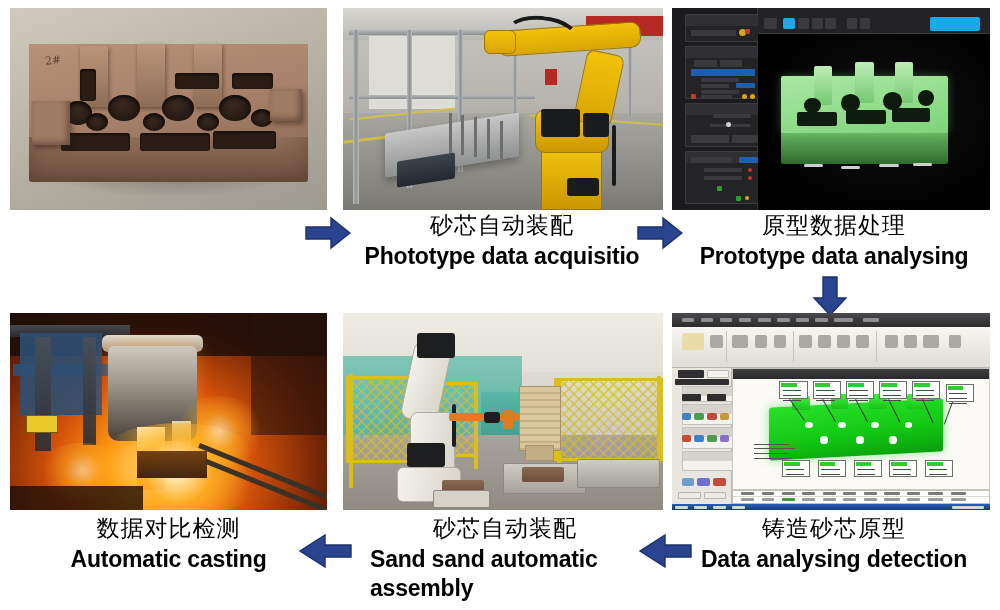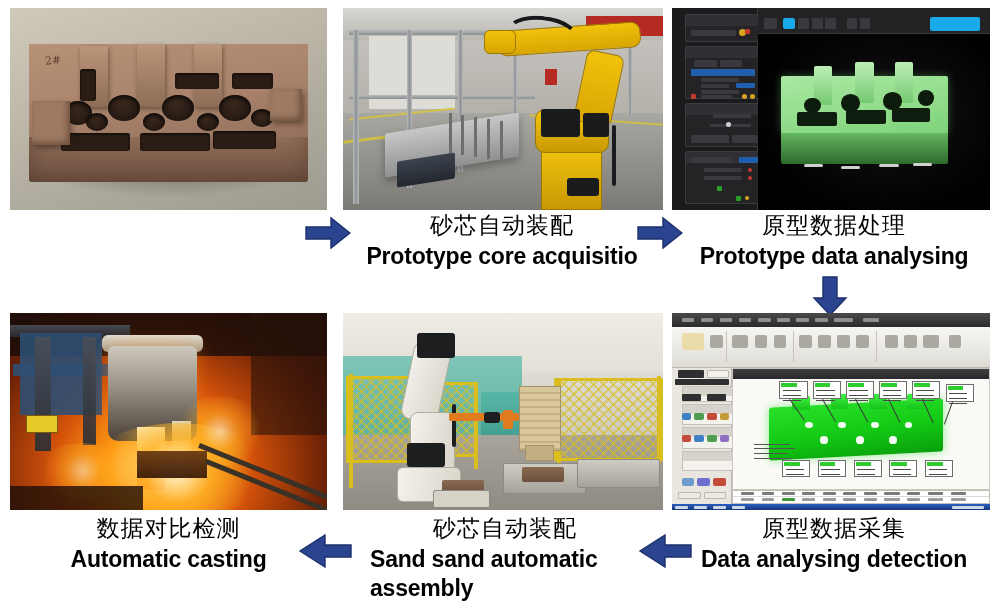--- a/index.html
+++ b/index.html
@@ -324,21 +324,21 @@
       <div class="i3-m-slot" style="left:36%; top:75%; width:8%; height:3px; background:#cfcfcf;"></div>
       <div class="i3-m-slot" style="left:52%; top:74%; width:9%; height:3px; background:#cfcfcf;"></div>
       <div class="i3-m-slot" style="left:67%; top:73%; width:8%; height:3px; background:#cfcfcf;"></div>
     </div>
   </div>
 
   <div class="caption" style="left:0; top:212px; width:337px;">
   </div>
   <div class="caption" style="left:337px; top:212px; width:330px;">
     <div class="cap-cn">砂芯自动装配</div>
-    <div class="cap-en">Prototype core acquisitio</div>
+    <div class="cap-en">Phototype data acquisitio</div>
   </div>
   <div class="caption" style="left:668px; top:212px; width:332px;">
     <div class="cap-cn">原型数据处理</div>
     <div class="cap-en">Prototype data analysing</div>
   </div>
 
   <div class="arrow" style="left:305px; top:216px;">
     <svg width="46" height="34" viewBox="0 0 46 34">
       <polygon points="1,11 26,11 26,2 45,17 26,32 26,23 1,23" fill="#2a4490" stroke="#1b2f6b" stroke-width="1.4"></polygon>
     </svg>
@@ -609,21 +609,21 @@
     <div class="cap-en">Automatic casting</div>
   </div>
 
   <div class="caption" style="left:360px; top:515px; width:290px; text-align:center;">
     <div class="cap-cn">砂芯自动装配</div>
     <div class="cap-en" style="text-align:left; padding-left:10px;">Sand sand automatic</div>
     <div class="cap-en" style="text-align:left; padding-left:10px; margin-top:2px;">assembly</div>
   </div>
 
   <div class="caption" style="left:668px; top:515px; width:332px;">
-    <div class="cap-cn">原型数据采集</div>
+    <div class="cap-cn">铸造砂芯原型</div>
     <div class="cap-en">Data analysing detection</div>
   </div>
 
   <div class="arrow" style="left:298px; top:533px;">
     <svg width="54" height="36" viewBox="0 0 54 36">
       <polygon points="53,12 27,12 27,2 2,18 27,34 27,24 53,24" fill="#2a4490" stroke="#1b2f6b" stroke-width="1.4"></polygon>
     </svg>
   </div>
   <div class="arrow" style="left:638px; top:533px;">
     <svg width="54" height="36" viewBox="0 0 54 36">

